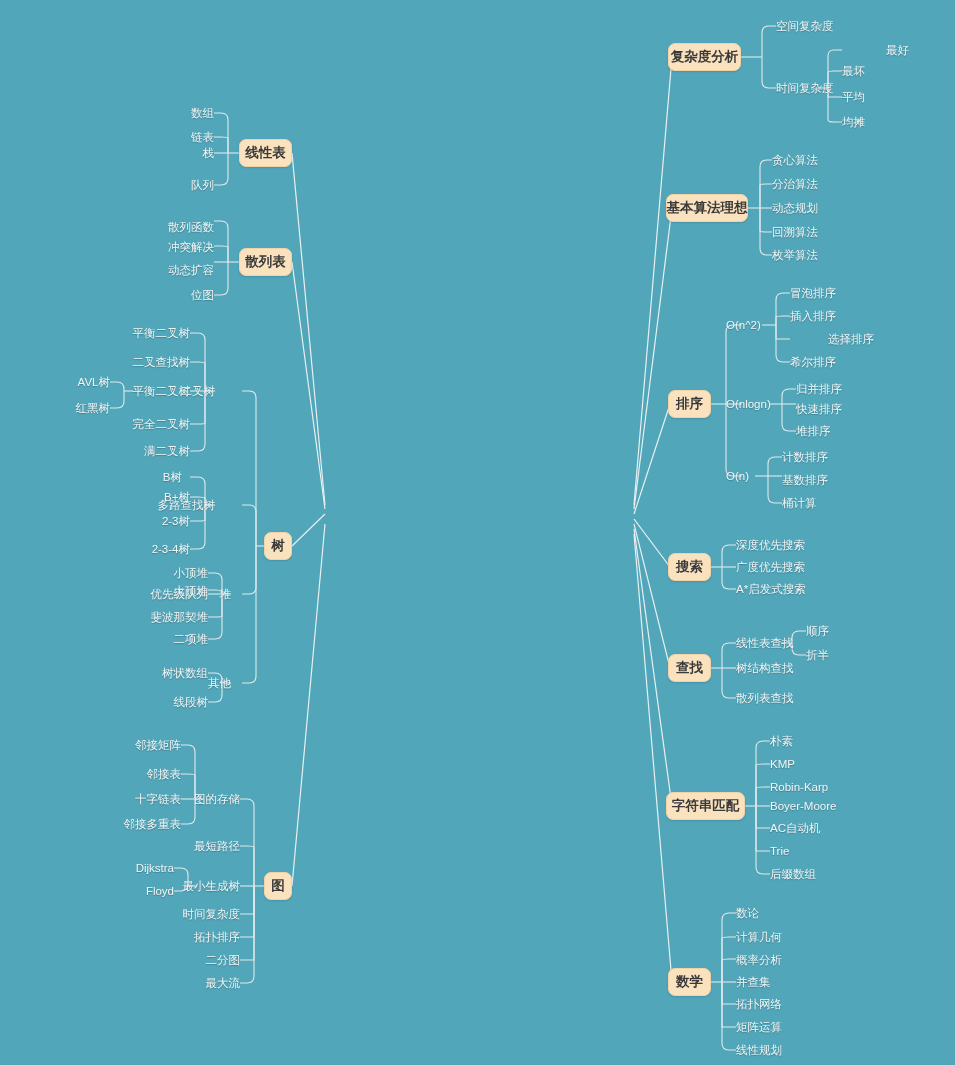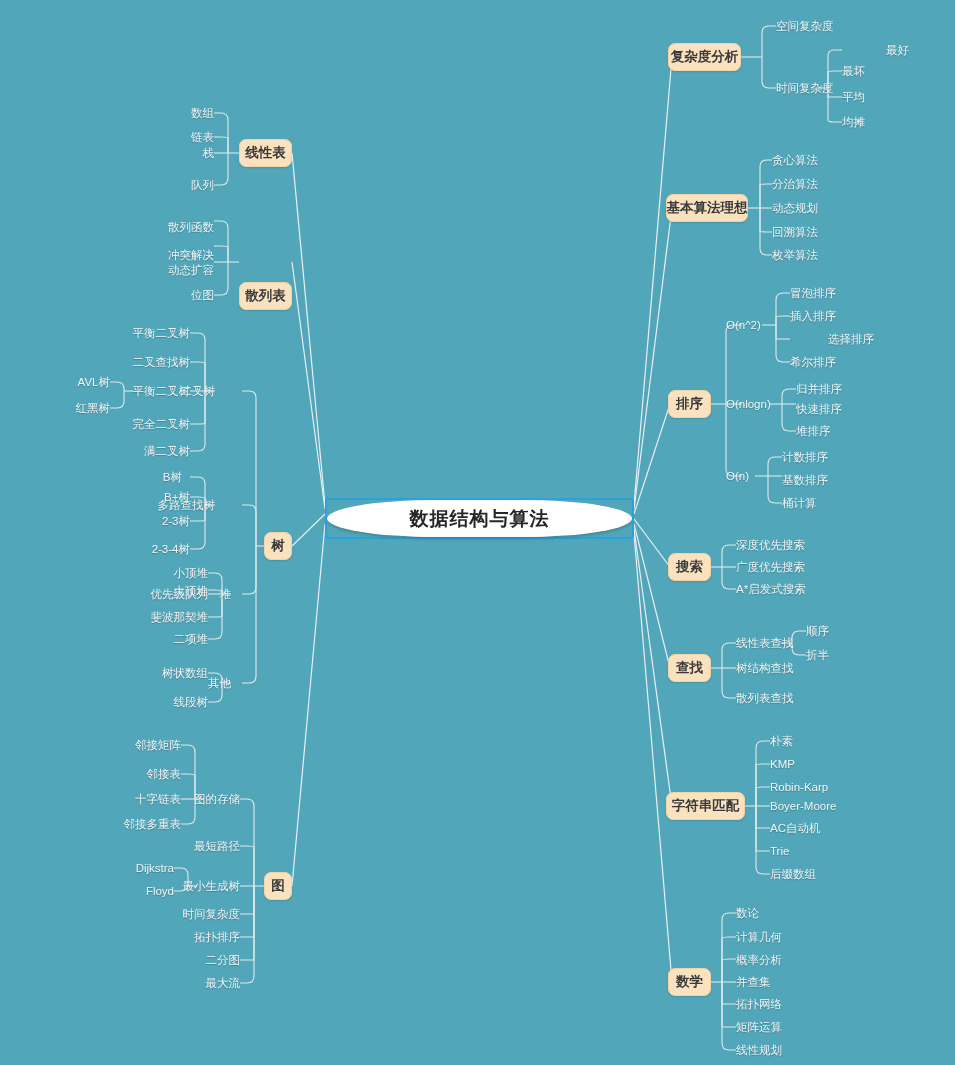--- a/index.html
+++ b/index.html
@@ -199,24 +199,20 @@
     <path d="M195,799 L195,752 Q195,745 188,745 L181,745"></path>
     <path d="M195,799 L195,775 Q195,774 188,774 L181,774"></path>
     <path d="M195,799 Q195,799 188,799 L181,799"></path>
     <path d="M195,799 L195,817 Q195,824 188,824 L181,824"></path>
 
     <line x1="197" y1="886" x2="188" y2="886"></line>
     <path d="M188,886 L188,875 Q188,868 181,868 L174,868"></path>
     <path d="M188,886 L188,884 Q188,891 181,891 L174,891"></path>
   </svg>
 
-  <div class="node central">
-    <div class="lens"></div>
-    <div class="ctext">数据结构与算法</div>
-  </div>
 
   <div class="node l1" style="left:668px;top:43px;width:73px;">
       <span>复杂度分析</span>
     </div>
   <div class="node lbl l" style="left:776px;top:20px;"><span>空间复杂度</span></div>
   <div class="node lbl l" style="left:776px;top:82px;"><span>时间复杂度</span></div>
   <div class="node lbl l" style="left:842px;top:44px;margin-left:44px;"><span>最好</span></div>
   <div class="node lbl l" style="left:842px;top:65px;"><span>最坏</span></div>
   <div class="node lbl l" style="left:842px;top:91px;"><span>平均</span></div>
   <div class="node lbl l" style="left:842px;top:116px;"><span>均摊</span></div>
@@ -286,25 +282,25 @@
   <div class="node lbl l" style="left:736px;top:1044px;"><span>线性规划</span></div>
 
   <div class="node l1" style="left:239px;top:139px;width:53px;">
       <span>线性表</span>
     </div>
   <div class="node lbl r" style="left:144px;top:107px;width:70px;"><span>数组</span></div>
   <div class="node lbl r" style="left:144px;top:131px;width:70px;"><span>链表</span></div>
   <div class="node lbl r" style="left:144px;top:147px;width:70px;"><span>栈</span></div>
   <div class="node lbl r" style="left:144px;top:179px;width:70px;"><span>队列</span></div>
 
-  <div class="node l1" style="left:239px;top:248px;width:53px;margin-top:34px;">
+  <div class="node l1" style="left:239px;top:248px;width:53px;">
       <span>散列表</span>
     </div>
   <div class="node lbl r" style="left:134px;top:221px;width:80px;"><span>散列函数</span></div>
-  <div class="node lbl r" style="left:134px;top:241px;width:80px;margin-top:8px;"><span>冲突解决</span></div>
+  <div class="node lbl r" style="left:134px;top:241px;width:80px;"><span>冲突解决</span></div>
   <div class="node lbl r" style="left:134px;top:264px;width:80px;"><span>动态扩容</span></div>
   <div class="node lbl r" style="left:134px;top:289px;width:80px;"><span>位图</span></div>
 
   <div class="node l1" style="left:264px;top:532px;width:28px;">
       <span>树</span>
     </div>
 
   <div class="node lbl r" style="left:150px;top:385px;width:65px;"><span>二叉树</span></div>
   <div class="node lbl r" style="left:125px;top:327px;width:65px;"><span>平衡二叉树</span></div>
   <div class="node lbl r" style="left:125px;top:356px;width:65px;"><span>二叉查找树</span></div>

